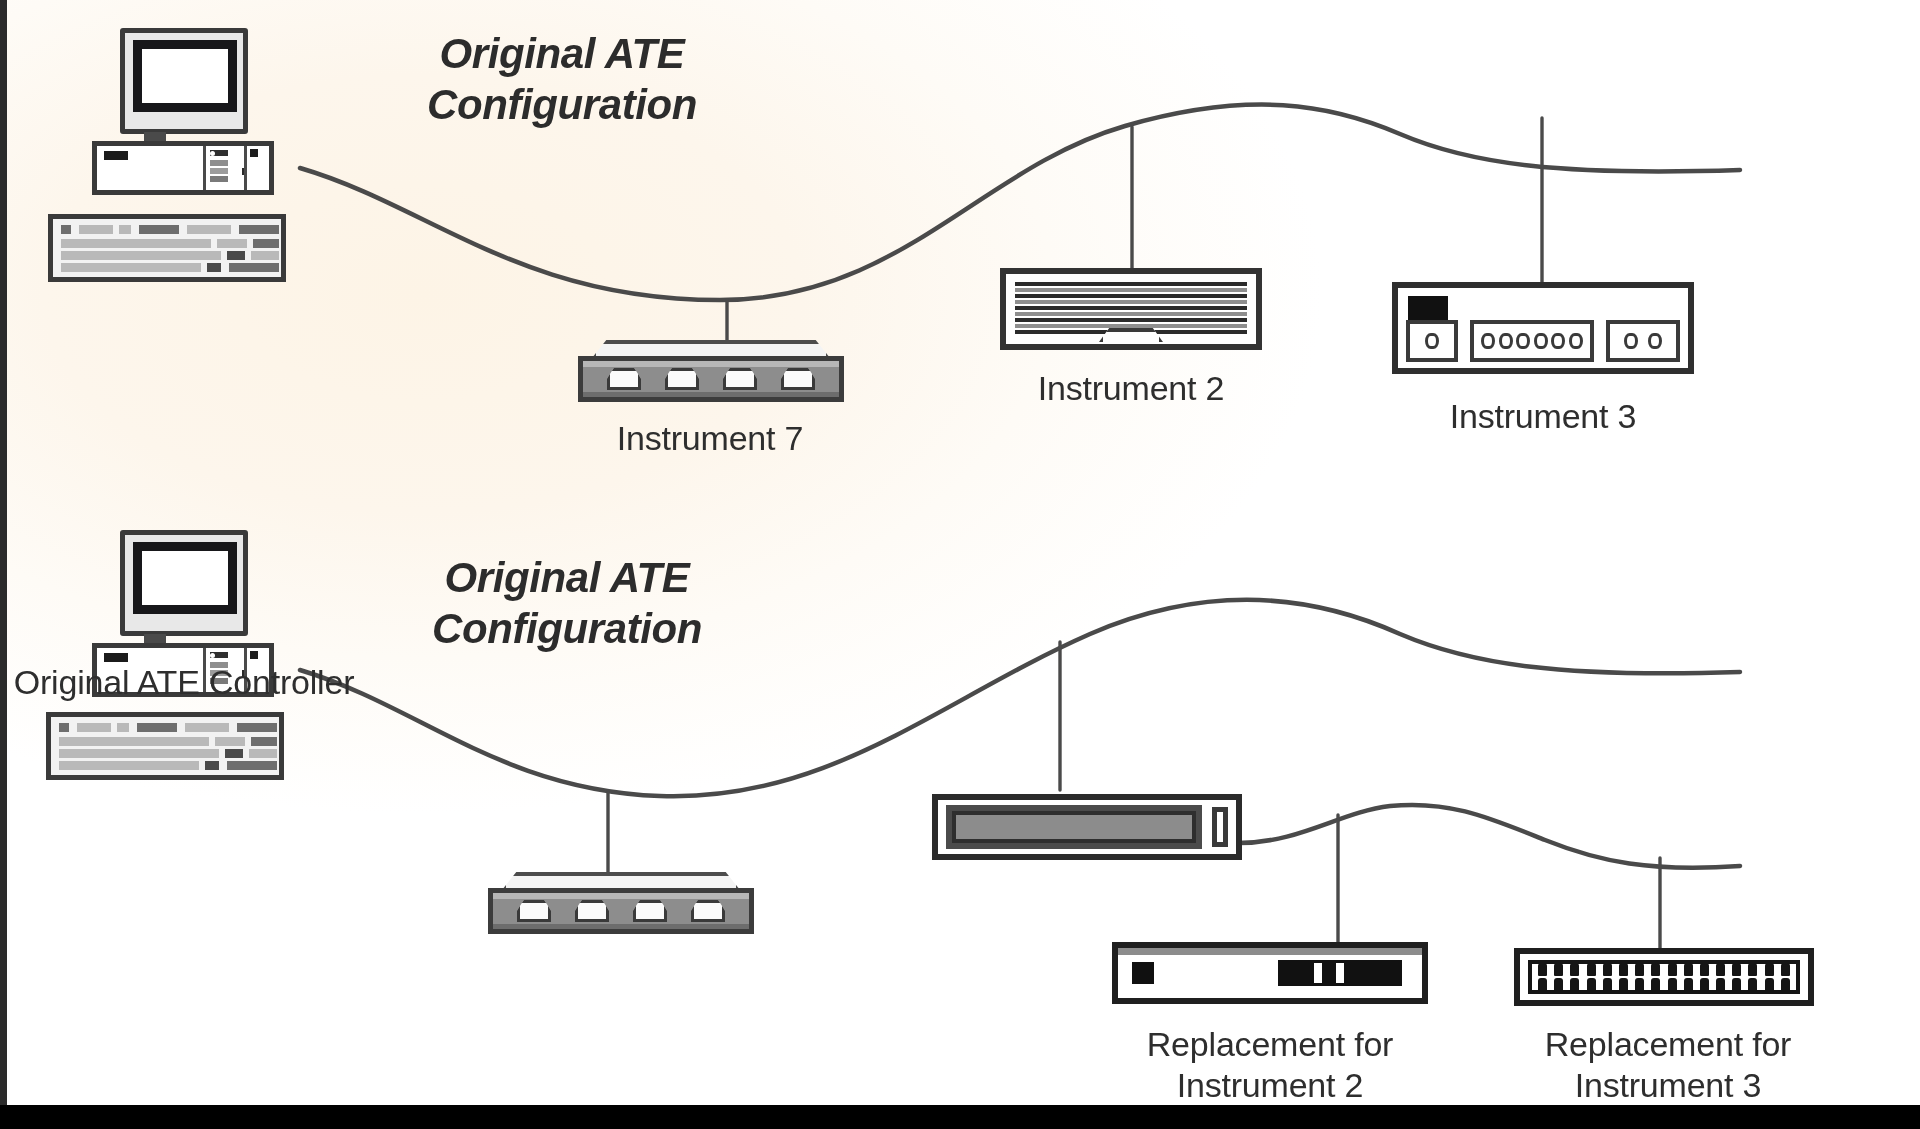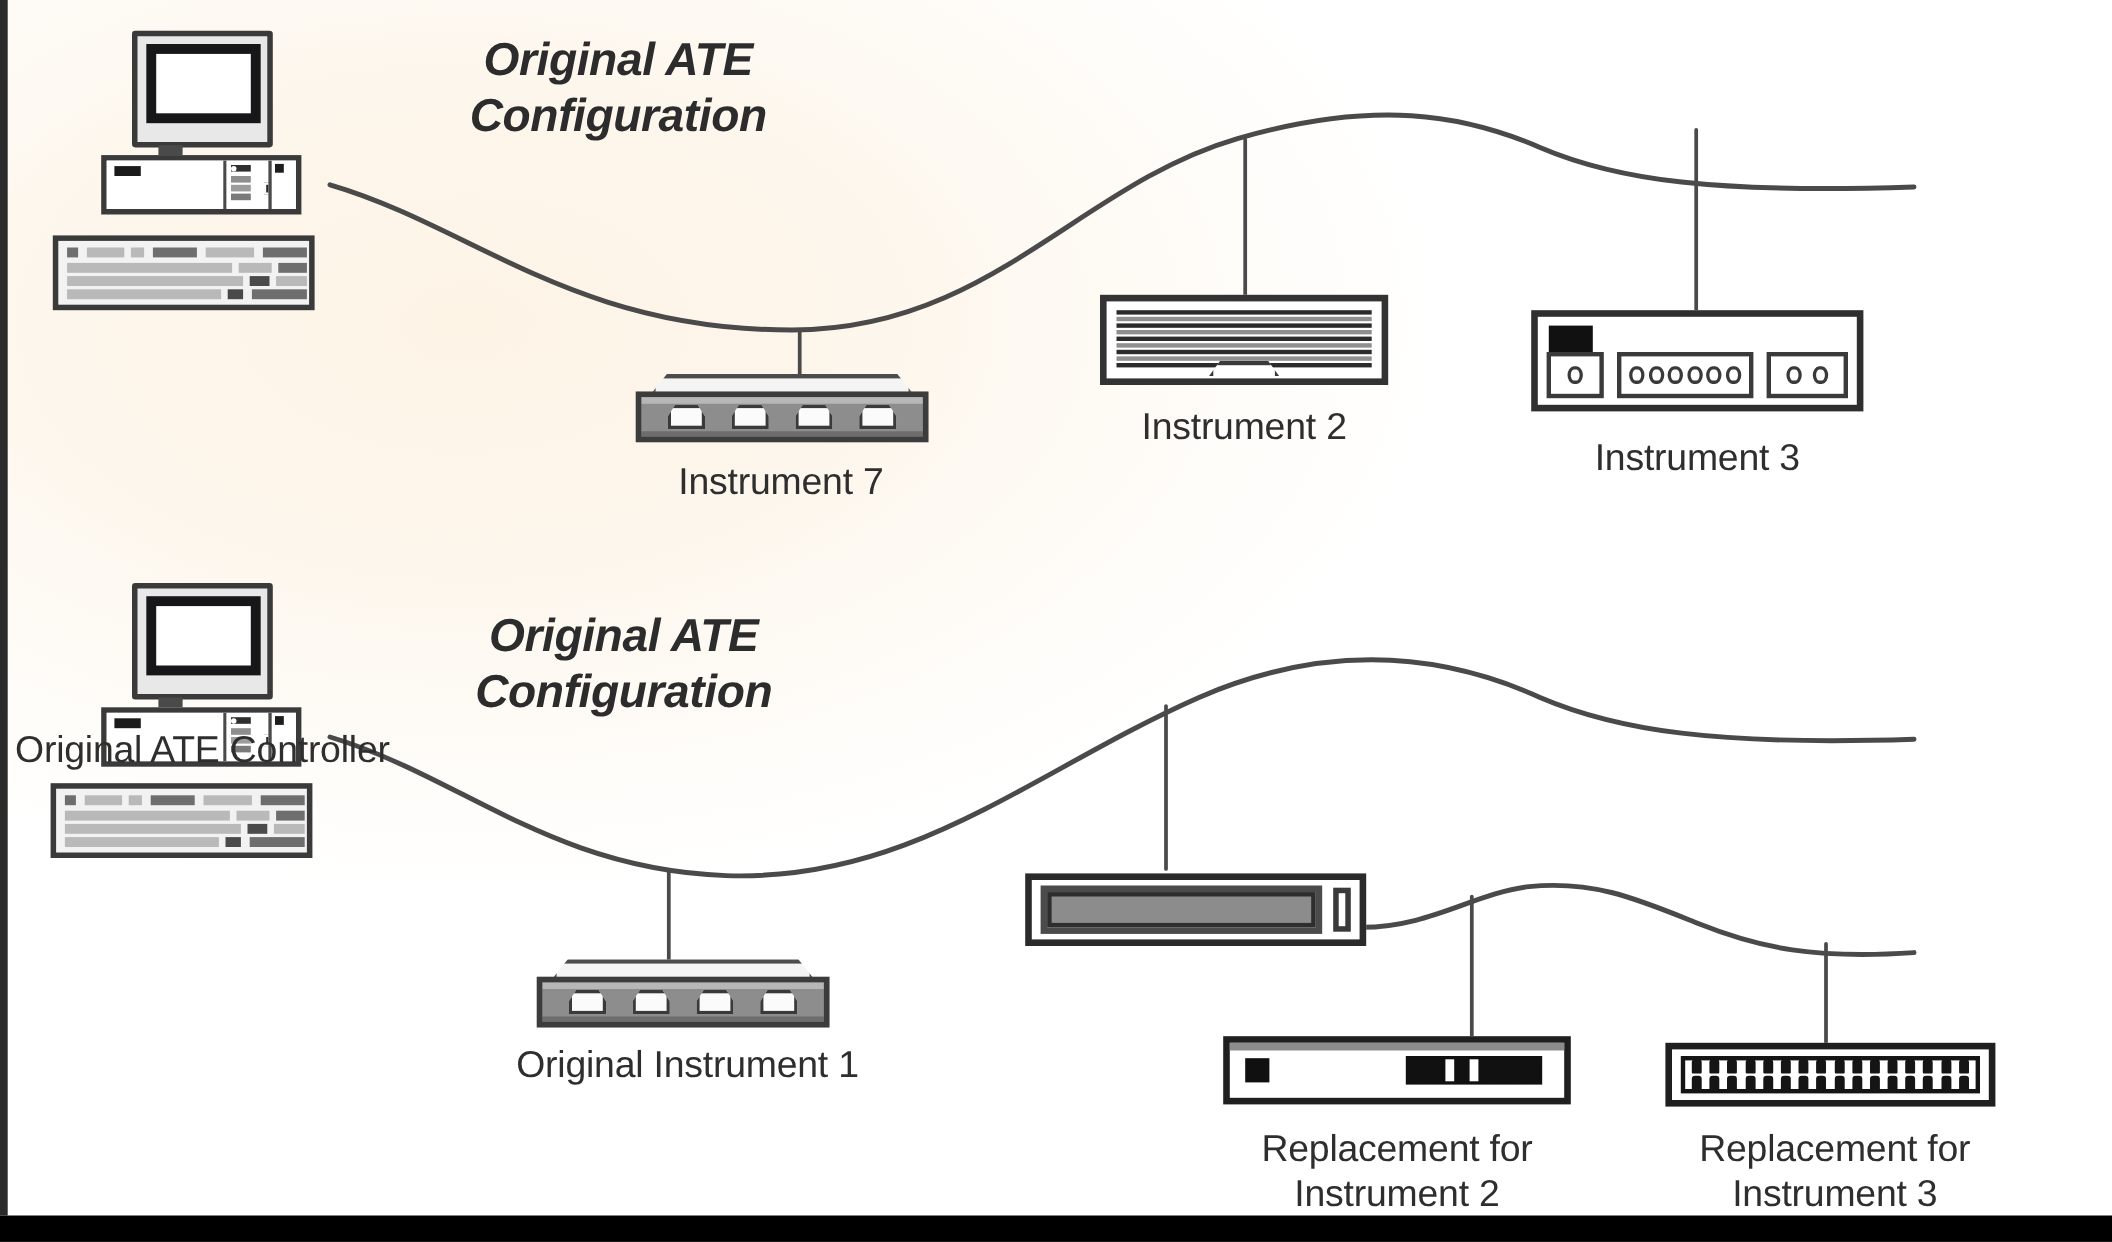--- a/index.html
+++ b/index.html
@@ -332,21 +332,20 @@
 
   <div class="inst1" style="left:488px;top:872px;width:266px;height:62px;">
     <div class="lid"></div>
     <div class="body">
       <span class="port"></span>
       <span class="port"></span>
       <span class="port"></span>
       <span class="port"></span>
     </div>
   </div>
-  <div class="caption" style="left:410px;top:948px;width:430px;">Original Instrument 1</div>
 
   <div class="emu" style="left:932px;top:794px;width:310px;height:66px;">
     <div class="screen">
       <div class="inner"></div>
     </div>
     <div class="slot"></div>
   </div>
 
   <div class="rep" style="left:1112px;top:942px;width:316px;height:62px;">
     <span class="topline"></span>

